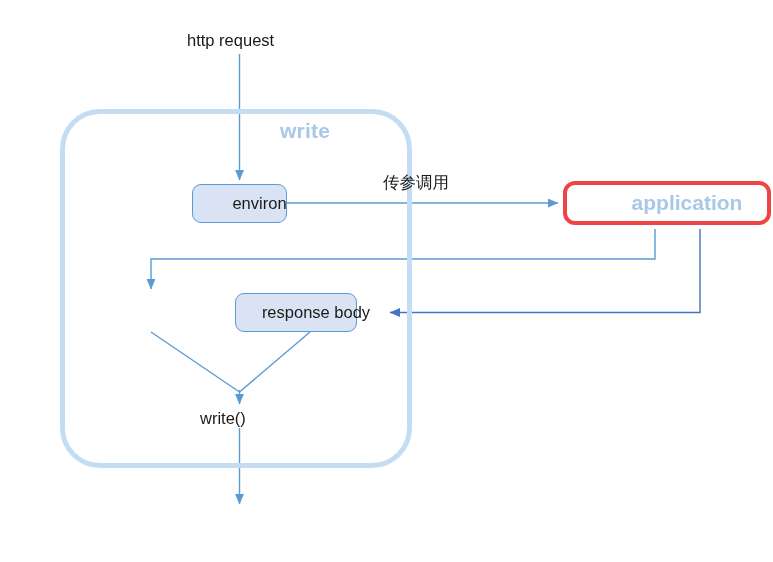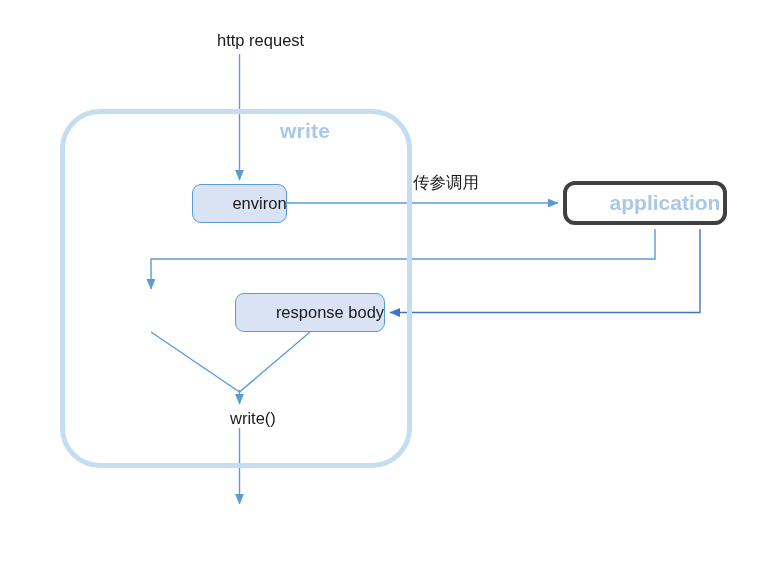--- a/index.html
+++ b/index.html
@@ -68,43 +68,42 @@
   }
   #node-header-set {
     left: 80px;
     top: 293px;
     width: 142px;
     height: 39px;
   }
   #node-response-body {
     left: 235px;
     top: 293px;
-    width: 150px;
+    width: 122px;
     height: 39px;
   }
   
   #node-application {
     left: 563px;
     top: 181px;
-    width: 164px;
+    width: 208px;
     height: 44px;
     background: #ffffff;
-    border: 4px solid #404040;
+    border: 4px solid #ef4444;
     border-radius: 12px;
     color: #a8c8e8;
     font-size: 21px;
     font-weight: bold;
   }
   
   .plain {
     position: absolute;
     color: #1a1a1a;
     font-size: 16.5px;
     white-space: nowrap;
-    margin-left: 30px;
   }
   #label-http-request { left: 187px; top: 31px; }
   #label-http-response { left: 179px; top: 513px; }
   #label-write { left: 200px; top: 409px; }
   #label-pass-param { left: 383px; top: 172px; }
   #label-call-start-response { left: 340px; top: 232px; }
 </style>
 </head>
 <body>
 

